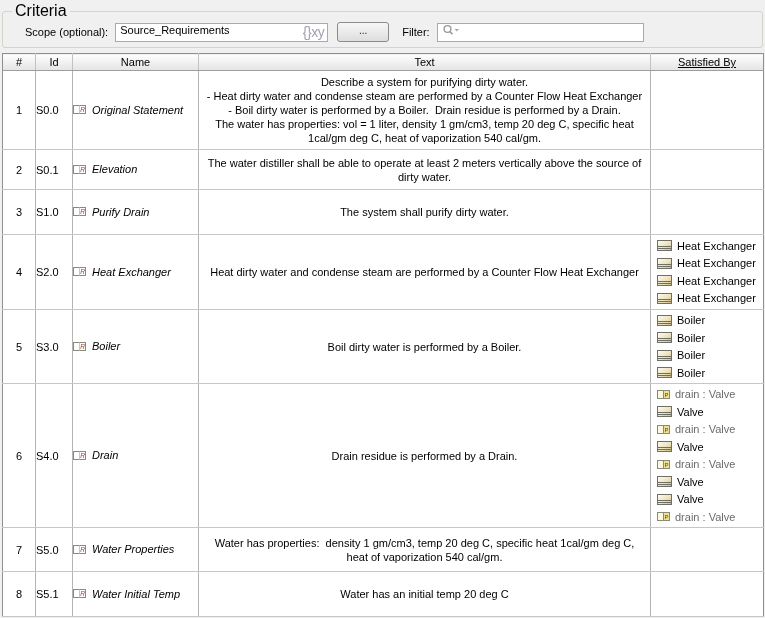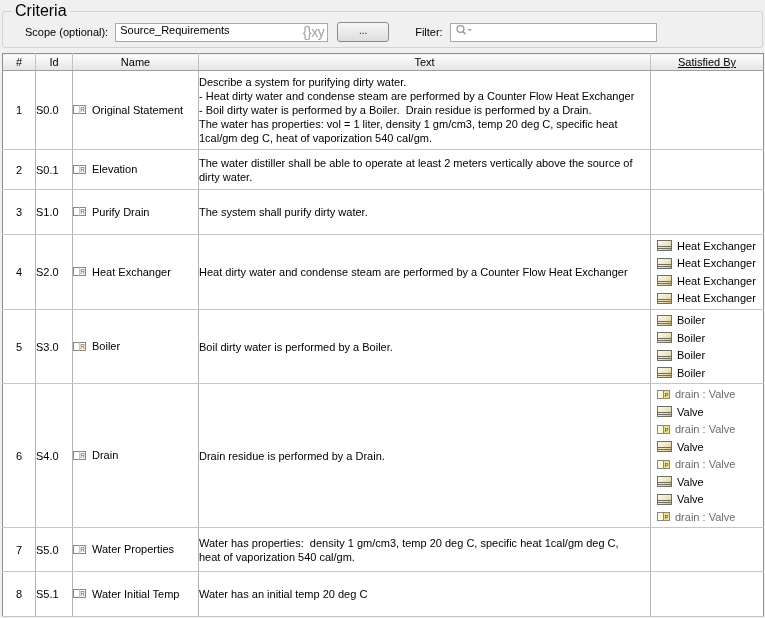--- a/index.html
+++ b/index.html
@@ -27,21 +27,21 @@
   .scope-field { width: 213px; padding: 0 3px 0 4px; }
   .scope-text { flex: 1; white-space: nowrap; overflow: hidden; }
   .scope-glyph { color: #A2A2B0; font-size: 14px; letter-spacing: -0.5px; white-space: nowrap; }
   button.dots {
     width: 52px; height: 20px; margin-left: 9px;
     border: 1px solid #8B8B8B; border-radius: 3px;
     background: linear-gradient(#F7F7F7, #DDDDDD);
     font-family: "Liberation Sans", sans-serif; font-size: 10px; color: #222;
     line-height: 10px; padding: 0 0 3px 0;
   }
-  .lbl-filter { margin-left: 26px; margin-right: 7px; white-space: nowrap; }
+  .lbl-filter { margin-left: 13px; margin-right: 7px; white-space: nowrap; }
   .filter-field { width: 207px; padding: 0 2px; }
   .mag { display: inline-flex; align-items: center; margin-left: 2px; }
   
   table.req {
     border-collapse: collapse; table-layout: fixed;
     width: 761px; margin: 5px 2px 0 2px;
     border: 1px solid #8F8F8F; background: #FFFFFF;
   }
   table.req th {
     height: 17px; padding: 0 2px;
@@ -50,26 +50,26 @@
     font-weight: normal; text-align: center; white-space: nowrap; overflow: hidden;
   }
   table.req th:last-child { border-right: none; text-decoration: underline; }
   table.req td {
     border-right: 1px solid #B4B4B4; border-bottom: 1px solid #C6C6C6;
     padding: 0; vertical-align: middle; overflow: hidden;
   }
   table.req td:last-child { border-right: none; }
   td.c-num { text-align: center; }
   td.c-id { padding-left: 3px; }
-  td.c-name { padding-left: 8px; }
+  td.c-name { padding-left: 8px; font-style: italic; }
   .nw { display: inline-flex; align-items: center; gap: 6px; white-space: nowrap; }
   .ic { display: inline-flex; align-items: center; flex: none; }
   td.c-text {
     vertical-align: top; padding: 1px 3px 1px 4px;
-    white-space: pre-wrap; line-height: 14px;
+    white-space: pre-wrap; line-height: 14px; text-align: center;
   }
   td.c-sat { vertical-align: top; padding: 2px 0 0 0; }
   .entry {
     display: flex; align-items: center; gap: 5px;
     height: 17.5px; padding-left: 6px; white-space: nowrap;
   }
   .entry .lab-gray { color: #6B6B6B; text-align: right; }
   
   .hscroll {
     margin: 1px 1px 0 1px; height: 6px;

